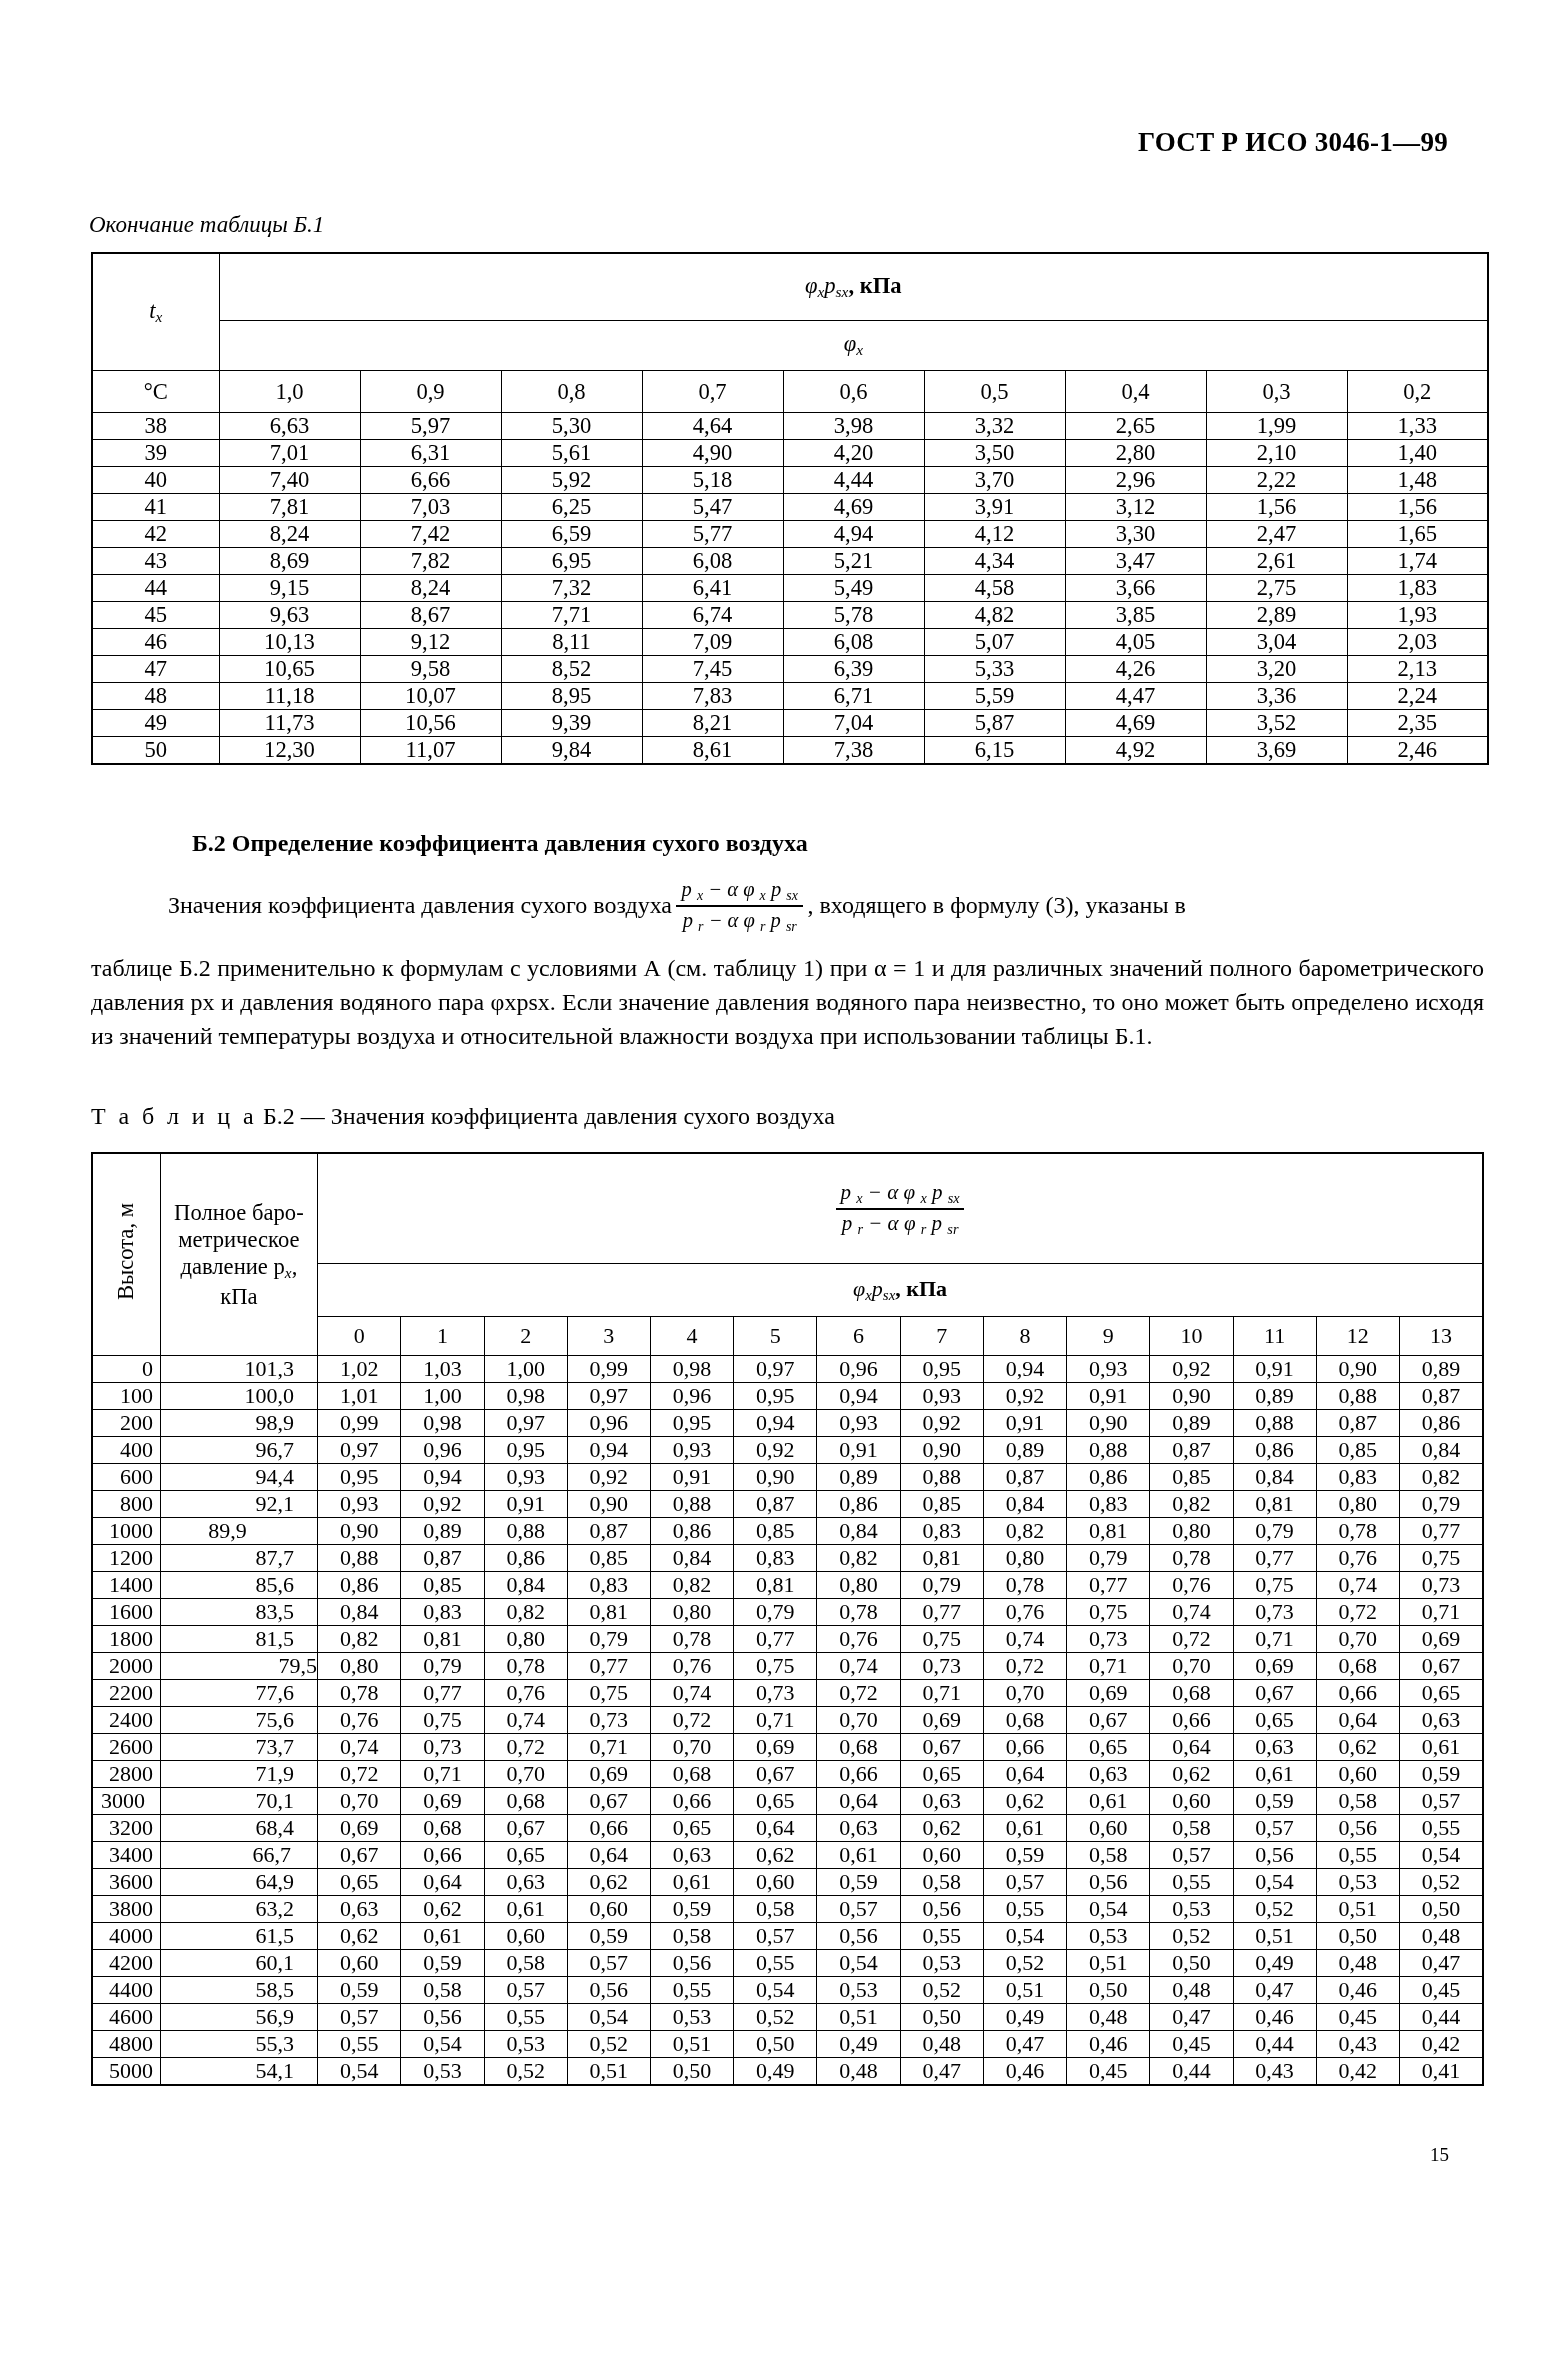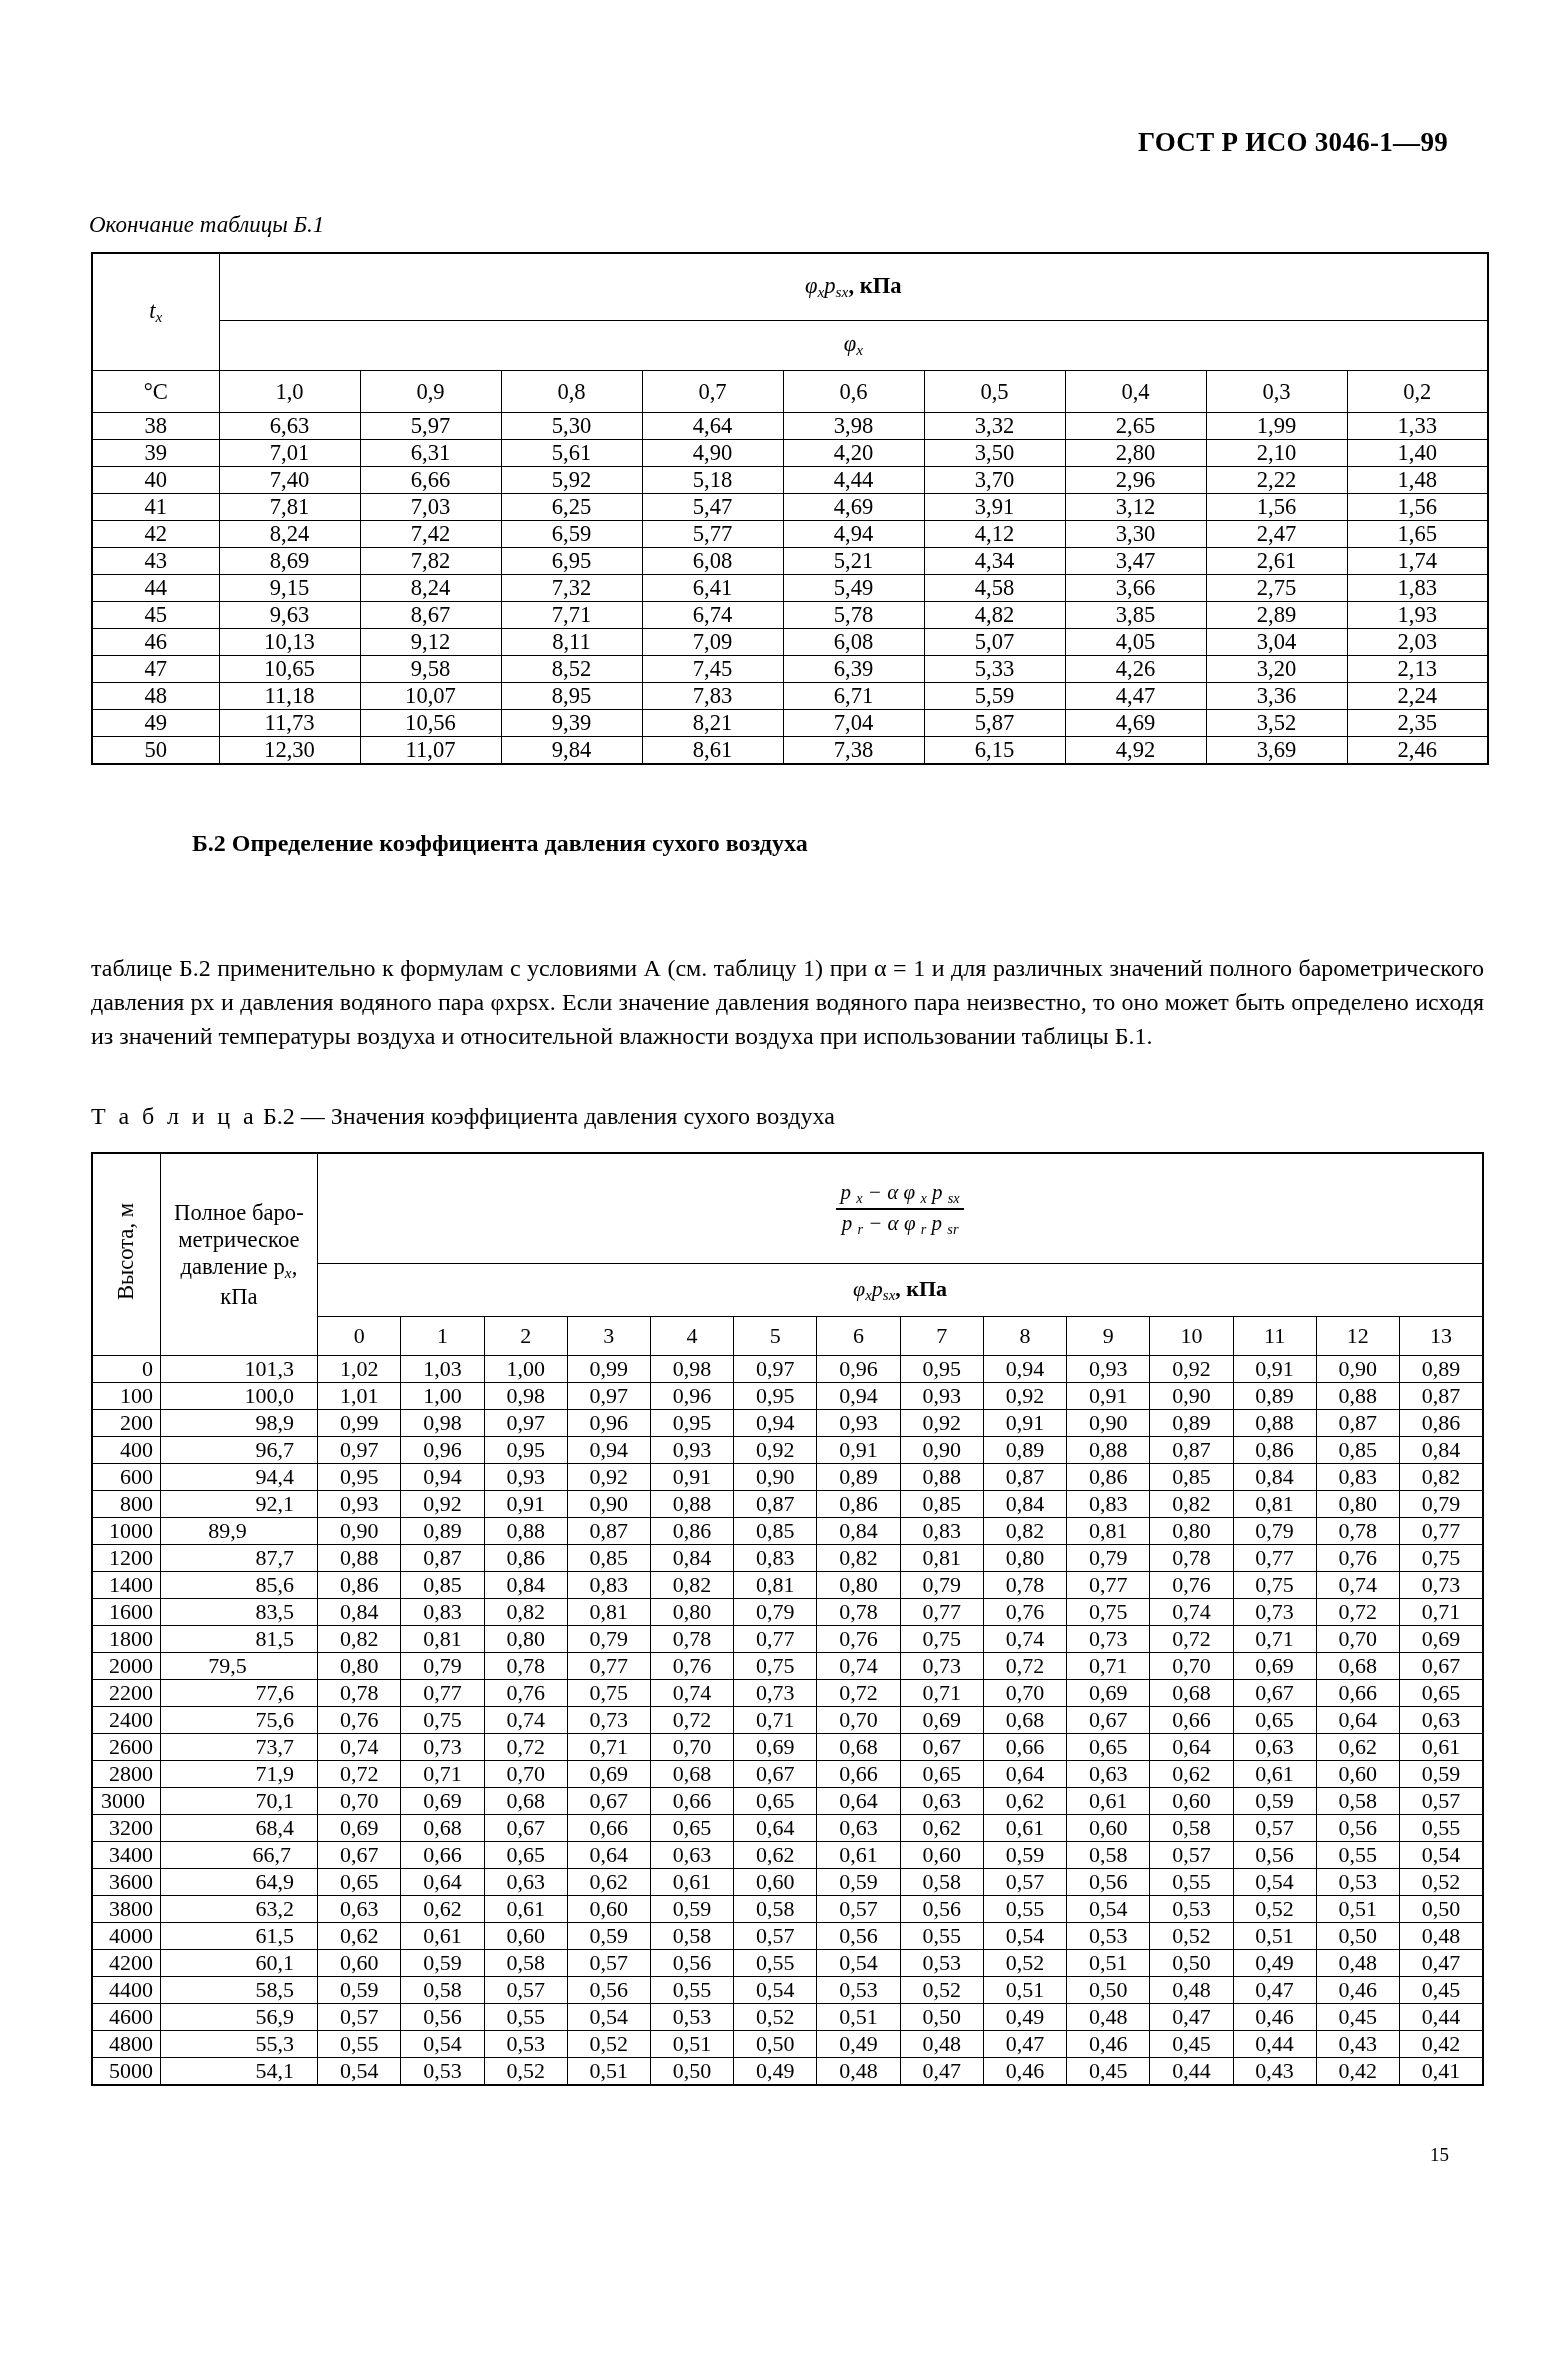--- a/index.html
+++ b/index.html
@@ -368,20 +368,23 @@
           <td class="num">6,15</td>
           <td class="num">4,92</td>
           <td class="num">3,69</td>
           <td class="num lastcol">2,46</td>
         </tr>
       </tbody>
   </table>
 
   <div class="sec-heading">Б.2  Определение коэффициента давления сухого воздуха</div>
 
+  <div class="para" id="para-1">
+    <span>Значения коэффициента давления сухого воздуха</span><span class="inline-frac"><span class="num-part">p <sub>x</sub> − α φ <sub>x</sub> p <sub>sx</sub></span><span class="den-part">p <sub>r</sub> − α φ <sub>r</sub> p <sub>sr</sub></span></span><span>, входящего в формулу (3), указаны в</span>
+  </div>
 
   <div class="para" id="para-2">таблице Б.2 применительно к формулам с условиями А (см. таблицу 1) при α = 1 и для различных значений полного барометрического давления px и давления водяного пара φxpsx. Если значение давления водяного пара неизвестно, то оно может быть определено исходя из значений температуры воздуха и относительной влажности воздуха при использовании таблицы Б.1.</div>
 
   <div class="tbl-caption">
     <span class="spaced">Т а б л и ц а</span>
     <span>Б.2 — Значения коэффициента давления сухого воздуха</span>
   </div>
 
   <table class="grid" id="table-b2">
     <colgroup id="b2-cols">
@@ -622,21 +625,21 @@
           <td class="num">0,75</td>
           <td class="num">0,74</td>
           <td class="num">0,73</td>
           <td class="num">0,72</td>
           <td class="num">0,71</td>
           <td class="num">0,70</td>
           <td class="num lastcol">0,69</td>
         </tr>
         <tr class="">
           <td class="firstcol num" style="text-align:right;padding-right:6.8px">2000</td>
-          <td class="num" style="padding-right:23px">79,5</td>
+          <td class="num" style="text-align:right;">79,5</td>
           <td class="num">0,80</td>
           <td class="num">0,79</td>
           <td class="num">0,78</td>
           <td class="num">0,77</td>
           <td class="num">0,76</td>
           <td class="num">0,75</td>
           <td class="num">0,74</td>
           <td class="num">0,73</td>
           <td class="num">0,72</td>
           <td class="num">0,71</td>

